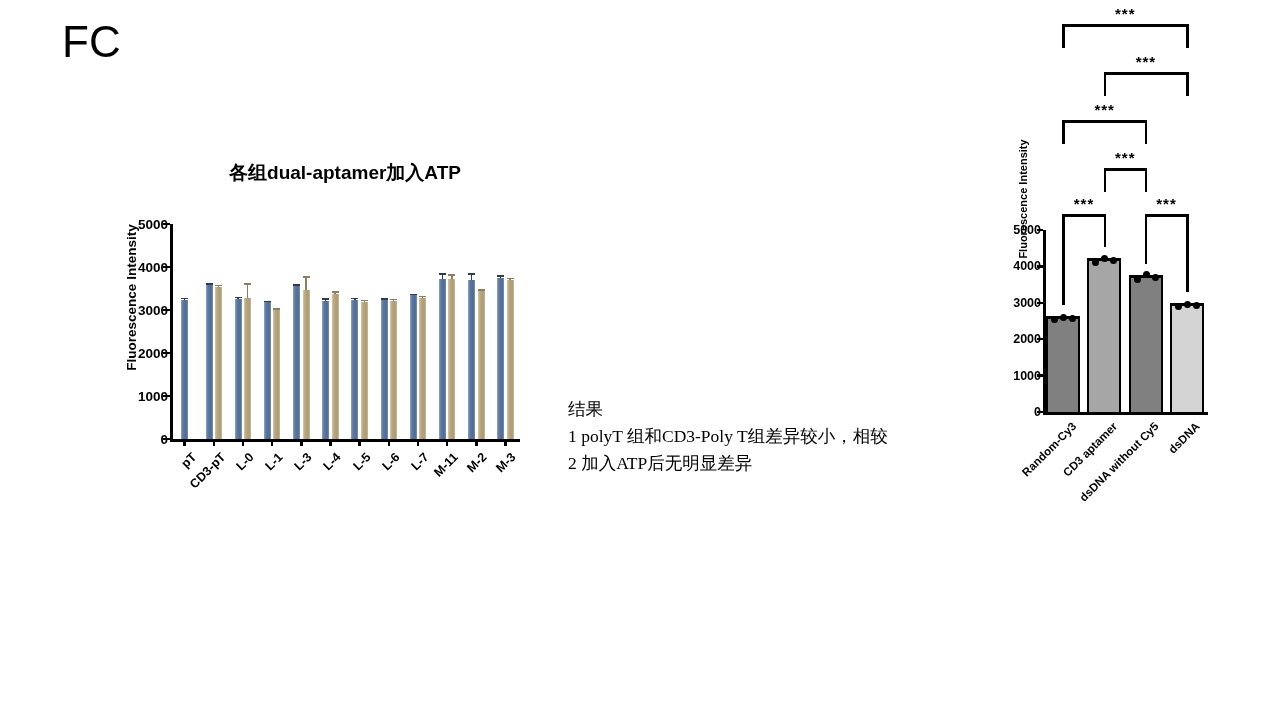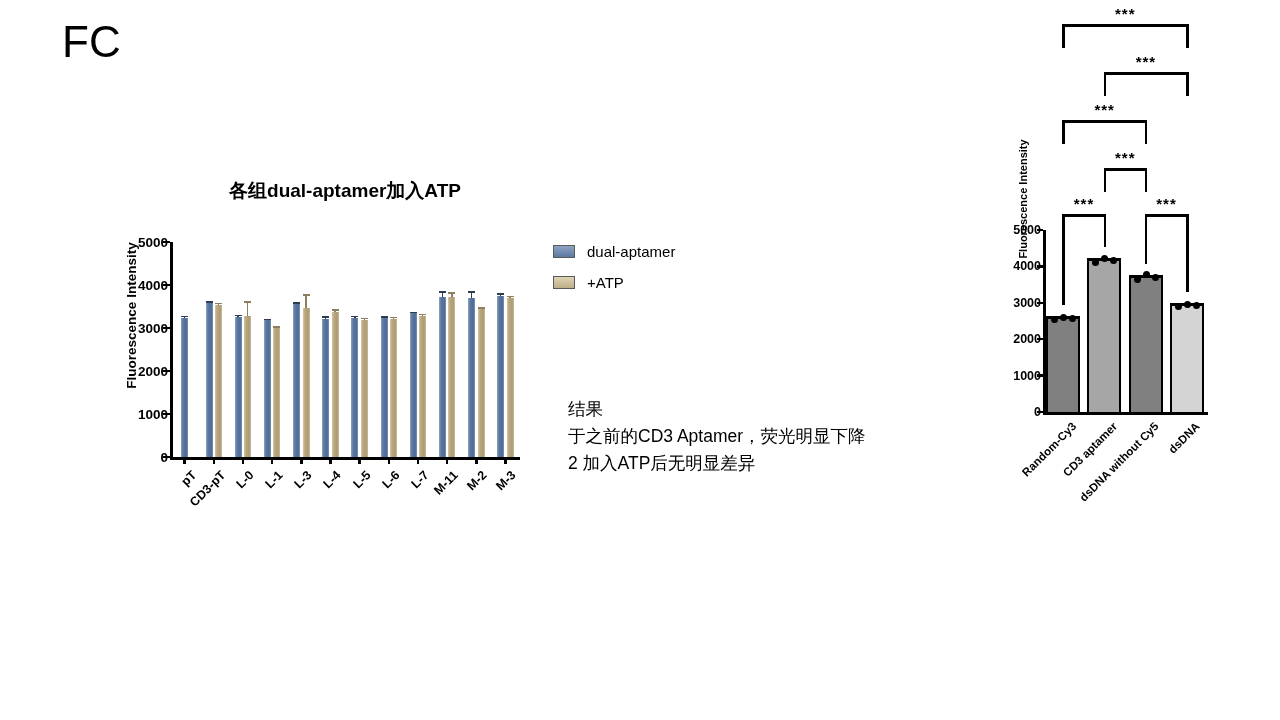--- a/index.html
+++ b/index.html
@@ -11,21 +11,21 @@
   .slide{position:absolute;inset:0;}
 
   
   #slide-title{
     position:absolute;left:62px;top:18px;
     font-size:44px;font-weight:400;color:#000;letter-spacing:0px;
     line-height:1.1;
   }
 
   
-  #left-chart{position:absolute;left:75px;top:170px;width:470px;height:360px;}
+  #left-chart{position:absolute;left:75px;top:152px;width:470px;height:360px;}
   #left-chart-title{
     position:absolute;left:95px;top:8px;width:350px;
     text-align:center;font-size:19px;font-weight:bold;color:#000;
     line-height:1.38;
   }
   .lc-ylabel{
     position:absolute;left:-44px;top:138px;width:200px;
     transform:rotate(-90deg);transform-origin:center center;
     font-size:13.5px;font-weight:bold;text-align:center;color:#000;
   }
@@ -55,21 +55,21 @@
   #legend{position:absolute;left:553px;top:243px;}
   .lg-row{display:flex;align-items:center;margin-bottom:14px;}
   .lg-swatch{width:20px;height:11px;border:1px solid #5a5a5a;margin-right:12px;}
   .lg-swatch.blue{background:linear-gradient(to bottom,#8fa4c2,#5b79a3);}
   .lg-swatch.tan{background:linear-gradient(to bottom,#dfd3b6,#bfae88);}
   .lg-text{font-size:15px;color:#000;}
 
   
   #notes{position:absolute;left:568px;top:396px;width:430px;
     font-size:17.5px;line-height:1.55;color:#000;}
-  #notes div{white-space:nowrap;}
+  #notes div{white-space:nowrap;font-family:Liberation Serif, serif;}
 
   
   #right-chart{position:absolute;left:985px;top:18px;width:280px;height:500px;}
   #right-chart-title{
     position:absolute;left:0;top:12px;width:280px;text-align:center;
     font-size:20px;font-weight:bold;color:#000;
   }
   .rc-ylabel{
     position:absolute;left:-52px;top:175px;width:180px;
     transform:rotate(-90deg);transform-origin:center center;
@@ -206,34 +206,24 @@
         <div class="lc-xlabel" style="left: 317.417px; transform: rotate(-45deg); transform-origin: right top;">M-3</div>
         <div class="bar blue" style="left: 327.167px; height: 161.25px;"></div>
         <div class="err" style="left: 329.867px; top: 51.17px; height: 2.58px;"></div>
         <div class="errcap" style="left: 327.167px; top: 51.17px;"></div>
         <div class="bar tan" style="left: 336.667px; height: 159.1px;"></div>
         <div class="err tan" style="left: 339.367px; top: 53.75px; height: 2.15px;"></div>
         <div class="errcap tan" style="left: 336.667px; top: 53.75px;"></div>
       </div>
   </div>
 
-  <div id="legend">
-    <div class="lg-row">
-      <span class="lg-swatch blue"></span>
-      <span class="lg-text">dual-aptamer</span>
-    </div>
-    <div class="lg-row">
-      <span class="lg-swatch tan"></span>
-      <span class="lg-text">+ATP</span>
-    </div>
-  </div>
 
   <div id="notes">
     <div>结果</div>
-    <div>于之前的CD3 Aptamer，荧光明显下降</div>
+    <div>1 polyT 组和CD3-Poly T组差异较小，相较</div>
     <div>2 加入ATP后无明显差异</div>
   </div>
 
   <div id="right-chart">
     <div class="rc-ylabel">Fluorescence Intensity</div>
     <div id="rc-plot">
       <div id="rc-axis-y"></div>
       <div id="rc-axis-x"></div>
     <div class="rc-tick" style="top: 180.75px;"></div>
         <div class="rc-tlabel" style="top: 182px;">0</div>

